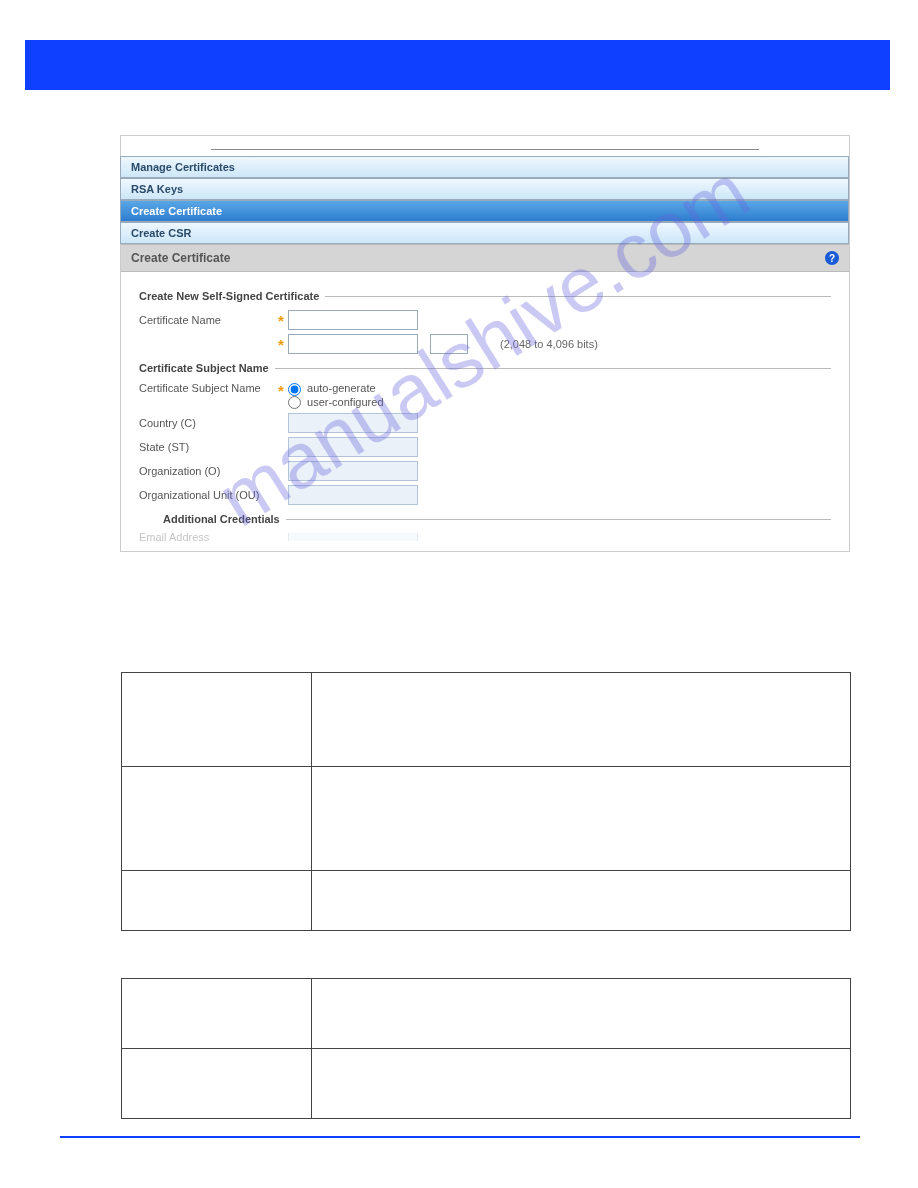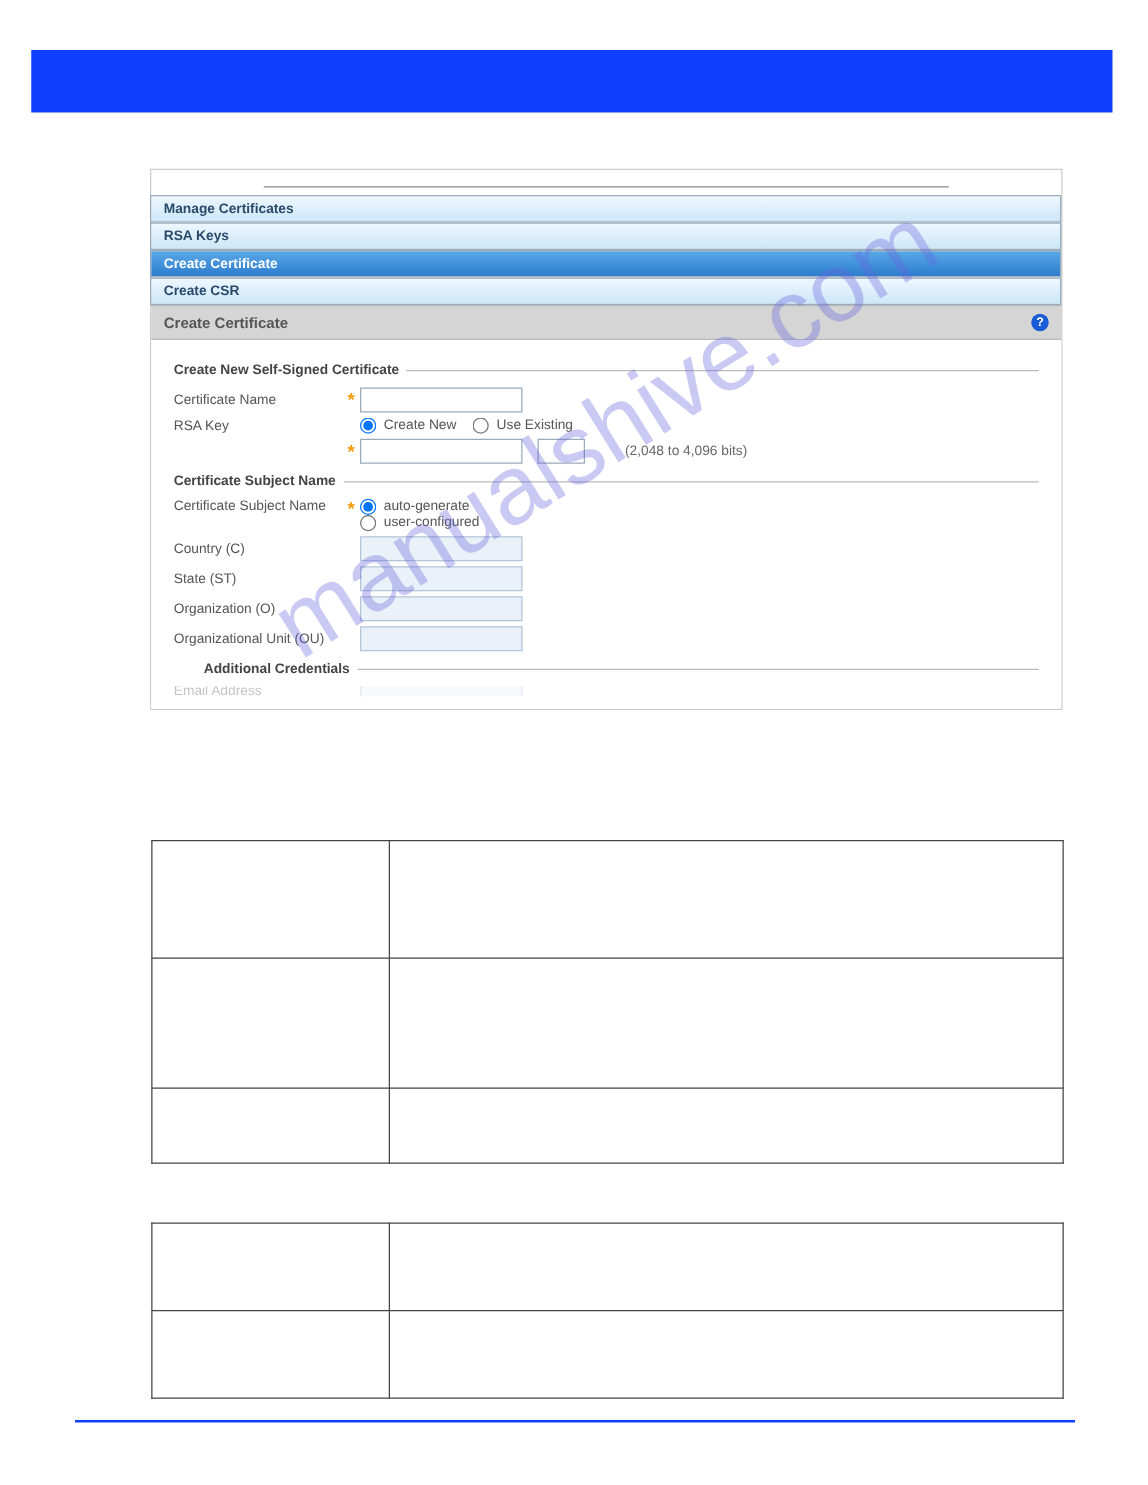--- a/index.html
+++ b/index.html
@@ -222,34 +222,20 @@
       <span>Create New Self-Signed Certificate</span>
       <span class="line"></span>
     </div>
 
     <div class="row">
       <span class="lbl">Certificate Name</span>
       <span class="star">*</span>
       <input class="txt" type="text" style="">
     </div>
 
-    <div class="row">
-      <span class="lbl">RSA Key</span>
-      <span class="star"></span>
-      <span class="radio-row">
-        <label>
-          <input type="radio" name="rsakey" checked="" style="">
-          <span>Create New</span>
-        </label>
-        <label>
-          <input type="radio" name="rsakey" style="">
-          <span>Use Existing</span>
-        </label>
-      </span>
-    </div>
 
     <div class="row">
       <span class="lbl"></span>
       <span class="star">*</span>
       <input class="txt" type="text" style="">
       <input class="txt small" type="text" value="2048" style="">
       <span class="hint">(2,048 to 4,096 bits)</span>
     </div>
 
     <div class="fieldset-title" style="margin-top:8px;">

